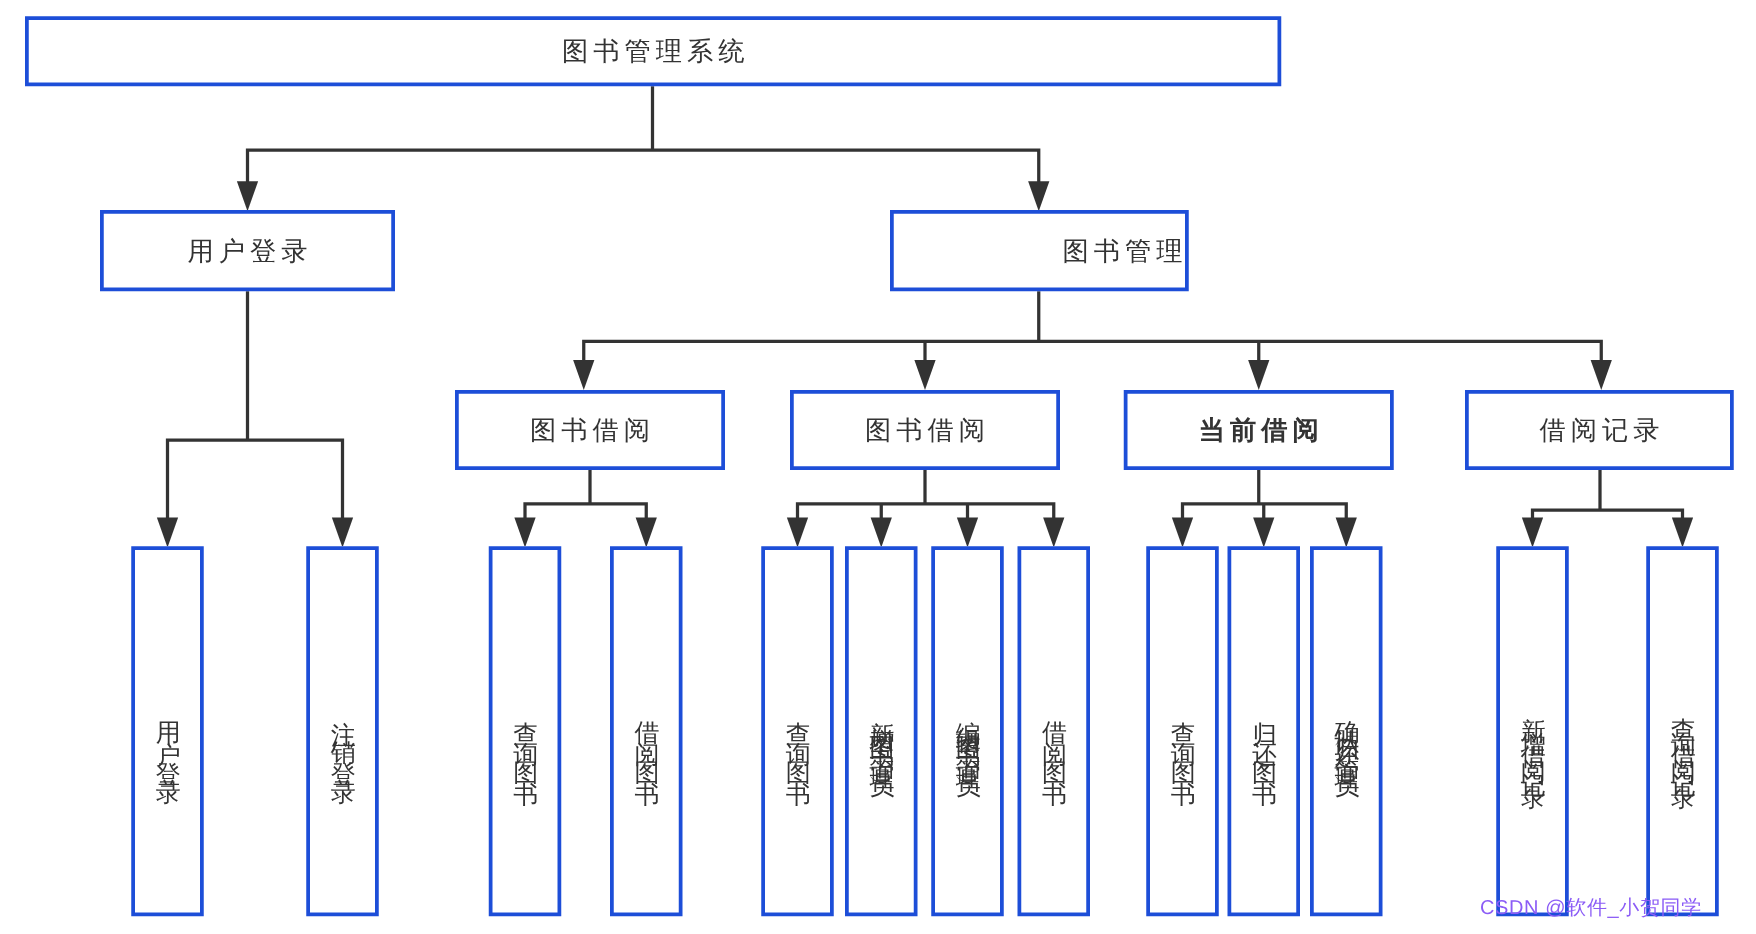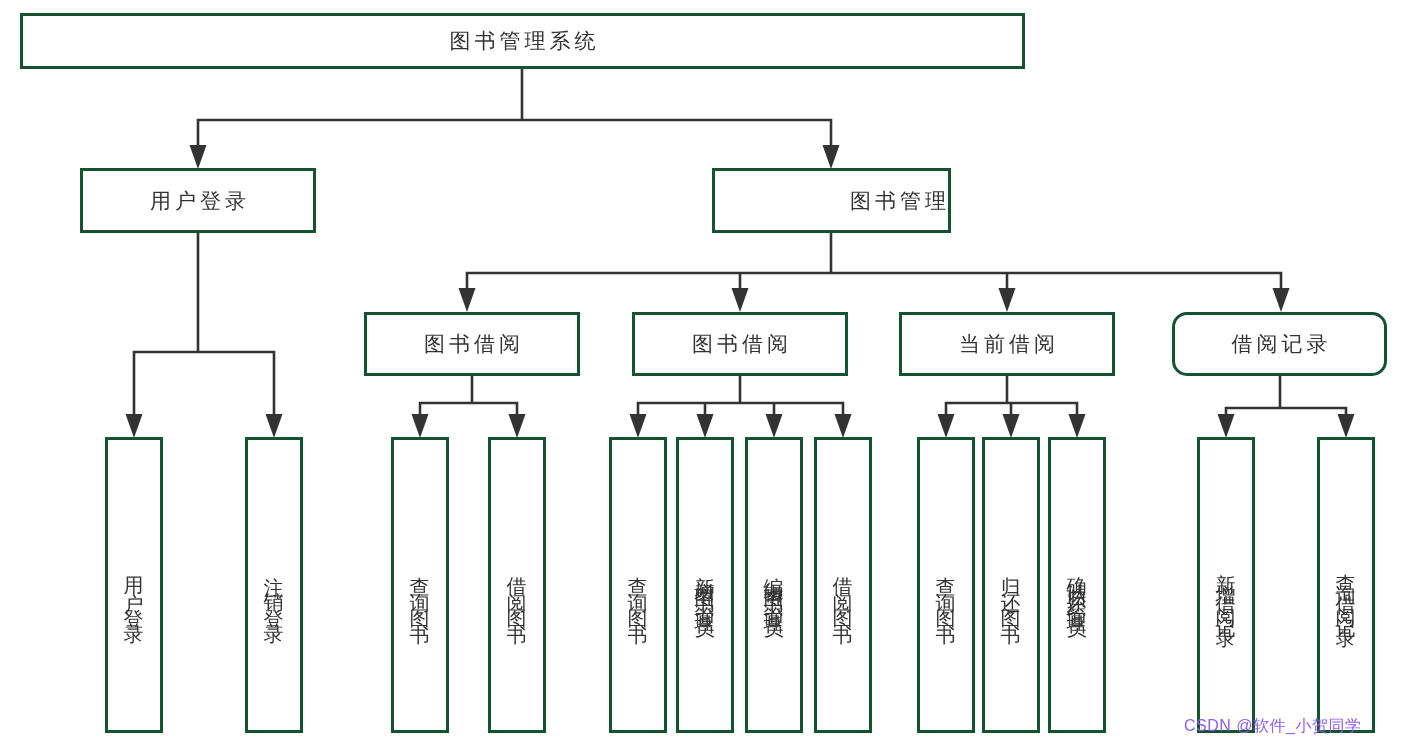--- a/index.html
+++ b/index.html
@@ -14,21 +14,21 @@
   }
   svg.connectors {
     position: absolute;
     left: 0; top: 0;
     width: 1405px; height: 747px;
     z-index: 1;
   }
   .box {
     position: absolute;
     box-sizing: border-box;
-    border: 3px solid #14532d;
+    border: 3px solid #1d4ed8;
     background: #ffffff;
     display: flex;
     align-items: center;
     justify-content: center;
     z-index: 2;
     color: #333333;
   }
   .box-h { font-size: 21px; letter-spacing: 4px; white-space: nowrap; }
   .box-h .lbl { transform: translateX(2px); } 
   .box-v { }
@@ -42,22 +42,22 @@
   .sp4 { letter-spacing: 16px; margin-bottom: -16px; }
   .sp6 { letter-spacing: 11px; margin-bottom: -11px; }
   .sp9 { letter-spacing: 6px;  margin-bottom: -6px; }
 
   
   .n-root { left: 20px;  top: 13px;  width: 1005px; height: 56px; }
   .n-l2-0 { left: 80px;  top: 168px; width: 236px; height: 65px; }
   .n-l2-1 { left: 712px; top: 168px; width: 239px; height: 65px; justify-content: flex-end; }
   .n-l3-0 { left: 364px; top: 312px; width: 216px; height: 64px; }
   .n-l3-1 { left: 632px; top: 312px; width: 216px; height: 64px; }
-  .n-l3-2 { left: 899px; top: 312px; width: 216px; height: 64px; }
-  .n-l3-3 { left: 1172px; top: 312px; width: 215px; height: 64px; border-radius: 15px; }
+  .n-l3-2 { left: 899px; top: 312px; width: 216px; height: 64px; font-weight: bold; }
+  .n-l3-3 { left: 1172px; top: 312px; width: 215px; height: 64px; }
   .leaf   { top: 437px; width: 58px; height: 296px; border-width: 3px; }
   .lf-0  { left: 105px; }
   .lf-1  { left: 245px; }
   .lf-2  { left: 391px; }
   .lf-3  { left: 488px; }
   .lf-4  { left: 609px; }
   .lf-5  { left: 676px; }
   .lf-6  { left: 745px; }
   .lf-7  { left: 814px; }
   .lf-8  { left: 917px; }

